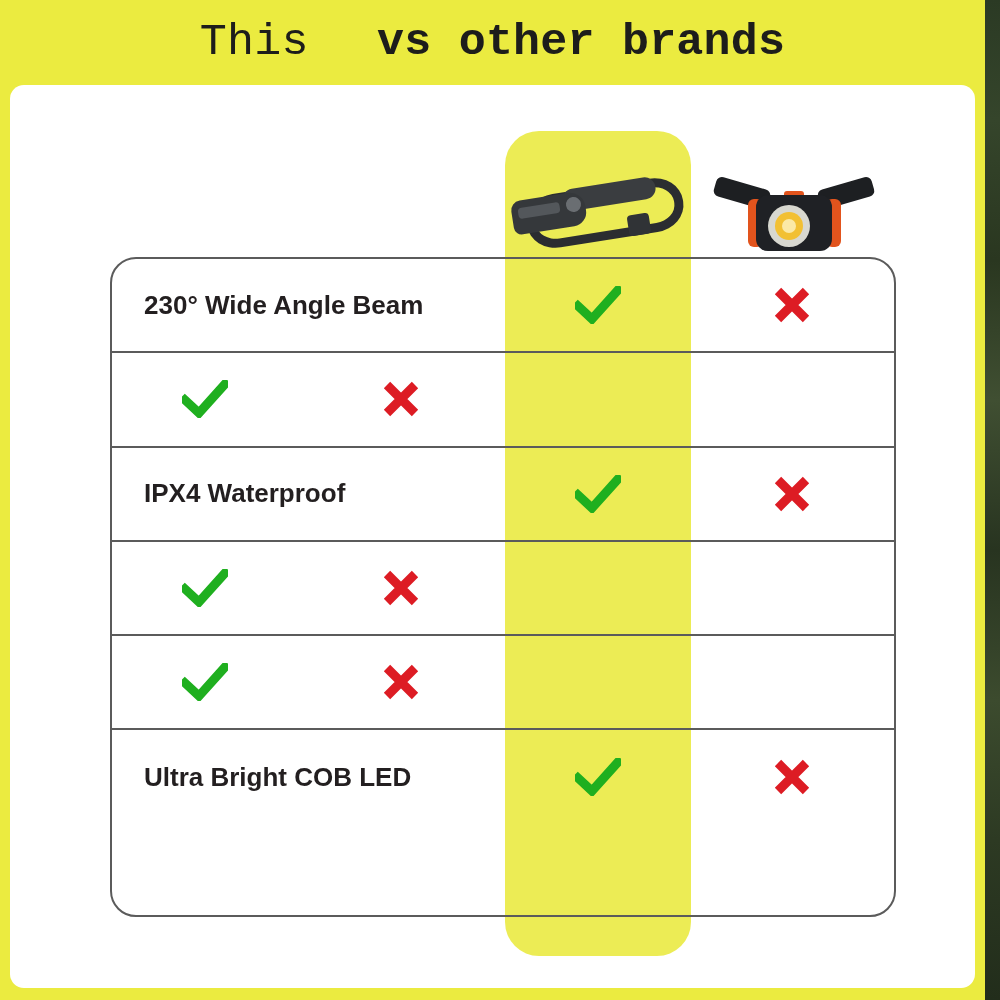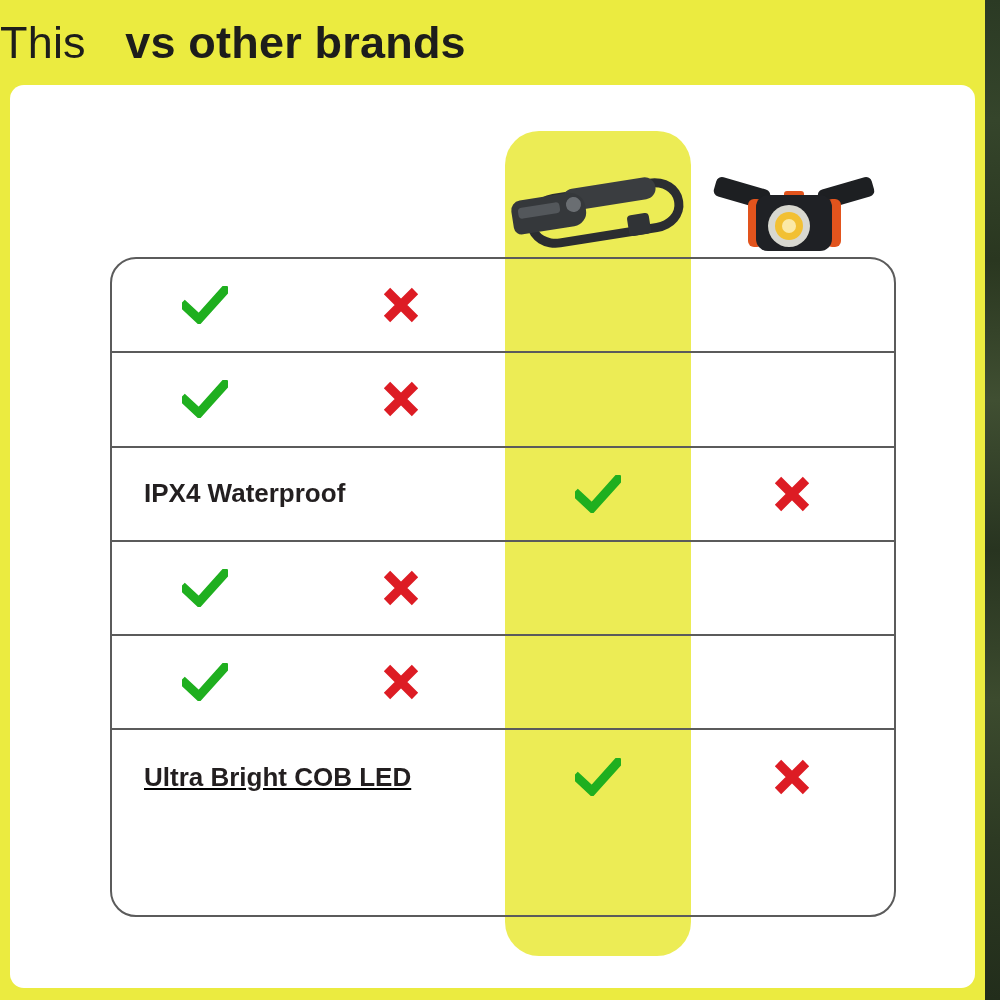--- a/index.html
+++ b/index.html
@@ -43,20 +43,22 @@
   }
 
   .title-bar {
     position: absolute;
     top: 0;
     left: 0;
     width: 985px;
     height: 85px;
     display: flex;
     align-items: center;
+    justify-content: center;
+    font-family: Liberation Mono, monospace;
   }
 
   .title {
     font-size: 45px;
     font-weight: 700;
     color: #1d1d1b;
     letter-spacing: 0.2px;
     white-space: nowrap;
     text-align: center;
   }
@@ -271,21 +273,21 @@
     overflow: hidden;
   }
 
   .row {
     position: relative;
     display: flex;
     align-items: center;
     height: 94.28px;
     border-bottom: 2px solid #5b5b5b;
   }
-  .row:last-child { border-bottom: none; text-decoration: underline; }
+  .row:last-child { border-bottom: none; }
 
   .feature-label {
     width: 395px;
     padding-left: 32px;
     font-size: 26px;
     font-weight: 700;
     color: #231f20;
     white-space: nowrap;
   }
 
@@ -354,20 +356,21 @@
             <div class="ring"></div>
             <div class="dome"></div>
             <div class="dome-core"></div>
           </div>
         </div>
 
       </div>
 
       <div class="table" id="feature-table">
           <div class="row">
+            <div class="feature-label">230° Wide Angle Beam</div>
             <div class="mark-cell ours">
               <svg class="check" viewBox="0 0 46 38">
                 <path d="M3 20 L17 33 L43 4" fill="none" stroke="#1faf1f" stroke-width="9" stroke-linecap="square" stroke-linejoin="miter"></path>
               </svg>
             </div>
             <div class="mark-cell theirs">
               <svg class="cross" viewBox="0 0 38 38">
                 <path d="M5 5 L33 33 M33 5 L5 33" fill="none" stroke="#dd1c24" stroke-width="9" stroke-linecap="butt"></path>
               </svg>
             </div>

